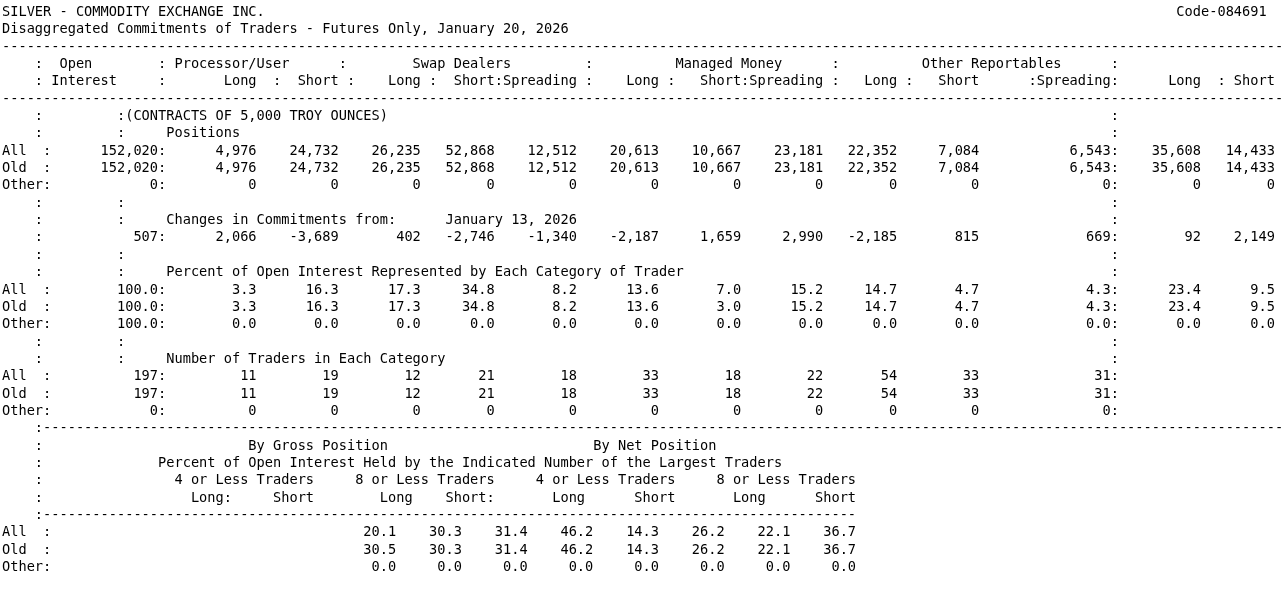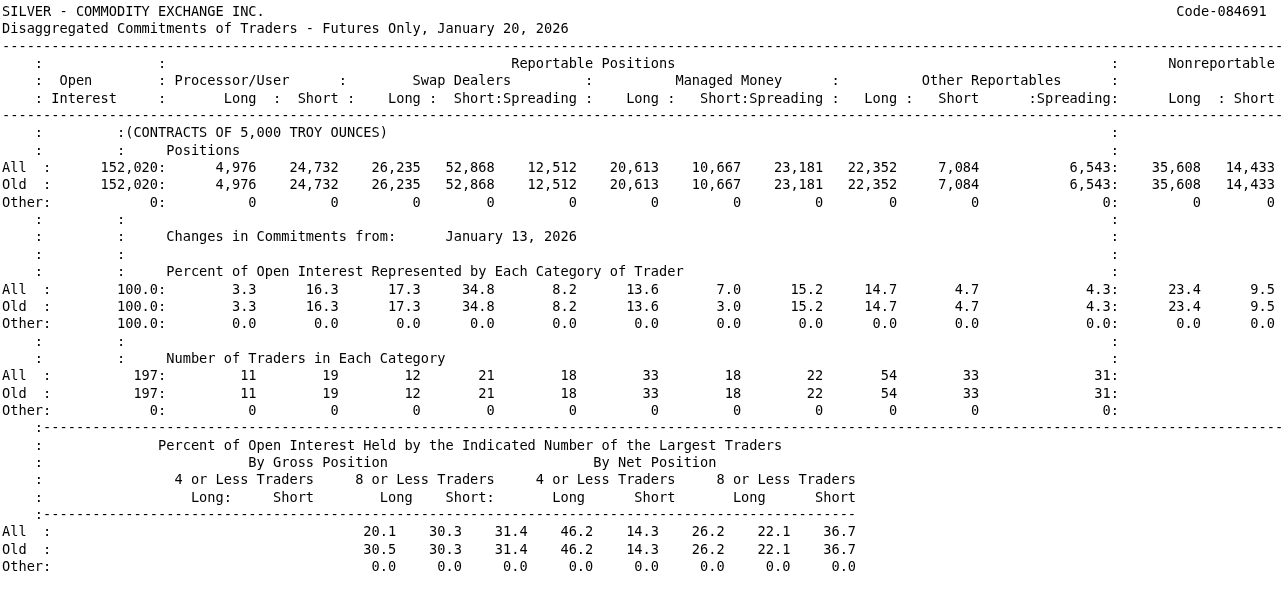--- a/index.html
+++ b/index.html
@@ -22,43 +22,43 @@
     letter-spacing:0;
   }
 </style>
 </head>
 <body>
 
 <div class="report" id="report" style="color: rgb(0, 0, 0); background: rgb(255, 255, 255);">
     <div class="ln">SILVER - COMMODITY EXCHANGE INC.                                                                                                               Code-084691  </div>
     <div class="ln">Disaggregated Commitments of Traders - Futures Only, January 20, 2026                                                                                       </div>
     <div class="ln">------------------------------------------------------------------------------------------------------------------------------------------------------------</div>
-    <div class="ln">    :              :                                          Reportable Positions                                                     :      Nonreportable </div>
     <div class="ln">    :  Open        : Processor/User      :        Swap Dealers         :          Managed Money      :          Other Reportables      :                    </div>
     <div class="ln">    : Interest     :       Long  :  Short :    Long :  Short:Spreading :    Long :   Short:Spreading :   Long :   Short      :Spreading:      Long  : Short </div>
     <div class="ln">------------------------------------------------------------------------------------------------------------------------------------------------------------</div>
     <div class="ln">    :         :(CONTRACTS OF 5,000 TROY OUNCES)                                                                                        :                    </div>
     <div class="ln">    :         :     Positions                                                                                                          :                    </div>
     <div class="ln">All  :      152,020:      4,976    24,732    26,235   52,868    12,512    20,613    10,667    23,181   22,352     7,084           6,543:    35,608   14,433 </div>
     <div class="ln">Old  :      152,020:      4,976    24,732    26,235   52,868    12,512    20,613    10,667    23,181   22,352     7,084           6,543:    35,608   14,433 </div>
     <div class="ln">Other:            0:          0         0         0        0         0         0         0         0        0         0               0:         0        0 </div>
     <div class="ln">    :         :                                                                                                                        :                    </div>
     <div class="ln">    :         :     Changes in Commitments from:      January 13, 2026                                                                 :                    </div>
+    <div class="ln">    :           507:      2,066    -3,689       402   -2,746    -1,340    -2,187     1,659     2,990   -2,185       815             669:        92    2,149 </div>
     <div class="ln">    :         :                                                                                                                        :                    </div>
     <div class="ln">    :         :     Percent of Open Interest Represented by Each Category of Trader                                                    :                    </div>
     <div class="ln">All  :        100.0:        3.3      16.3      17.3     34.8       8.2      13.6       7.0      15.2     14.7       4.7             4.3:      23.4      9.5 </div>
     <div class="ln">Old  :        100.0:        3.3      16.3      17.3     34.8       8.2      13.6       3.0      15.2     14.7       4.7             4.3:      23.4      9.5 </div>
     <div class="ln">Other:        100.0:        0.0       0.0       0.0      0.0       0.0       0.0       0.0       0.0      0.0       0.0             0.0:       0.0      0.0 </div>
     <div class="ln">    :         :                                                                                                                        :                    </div>
     <div class="ln">    :         :     Number of Traders in Each Category                                                                                 :                    </div>
     <div class="ln">All  :          197:         11        19        12       21        18        33        18        22       54        33              31:                    </div>
     <div class="ln">Old  :          197:         11        19        12       21        18        33        18        22       54        33              31:                    </div>
     <div class="ln">Other:            0:          0         0         0        0         0         0         0         0        0         0               0:                    </div>
     <div class="ln">    :-------------------------------------------------------------------------------------------------------------------------------------------------------</div>
+    <div class="ln">    :                         By Gross Position                         By Net Position                                                                     </div>
     <div class="ln">    :              Percent of Open Interest Held by the Indicated Number of the Largest Traders                                                             </div>
-    <div class="ln">    :                         By Gross Position                         By Net Position                                                                     </div>
     <div class="ln">    :                4 or Less Traders     8 or Less Traders     4 or Less Traders     8 or Less Traders                                                    </div>
     <div class="ln">    :                  Long:     Short        Long    Short:       Long      Short       Long      Short                                                    </div>
     <div class="ln">    :---------------------------------------------------------------------------------------------------                                                    </div>
     <div class="ln">All  :                                      20.1    30.3    31.4    46.2    14.3    26.2    22.1    36.7                                                    </div>
     <div class="ln">Old  :                                      30.5    30.3    31.4    46.2    14.3    26.2    22.1    36.7                                                    </div>
     <div class="ln">Other:                                       0.0     0.0     0.0     0.0     0.0     0.0     0.0     0.0                                                    </div>
   </div>
 
 </body></html>

